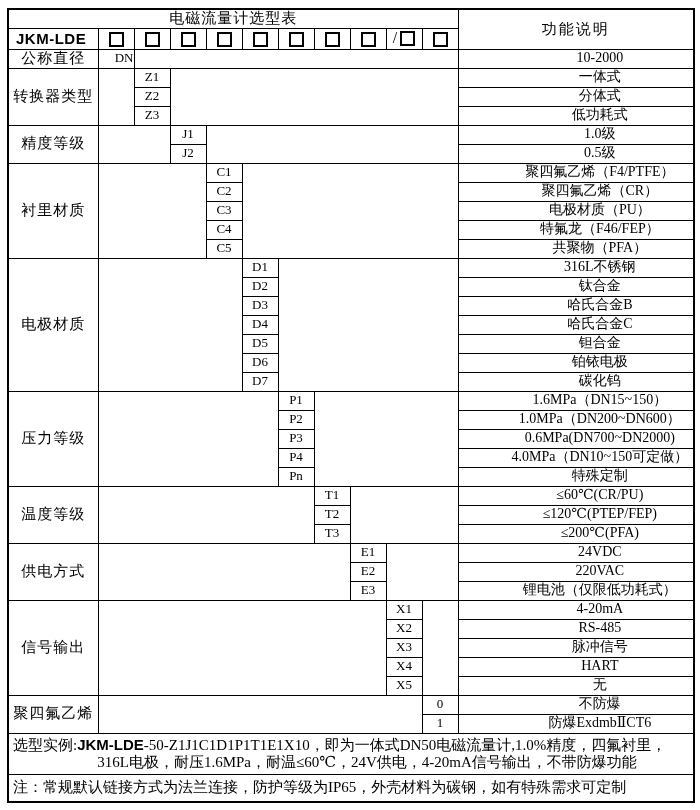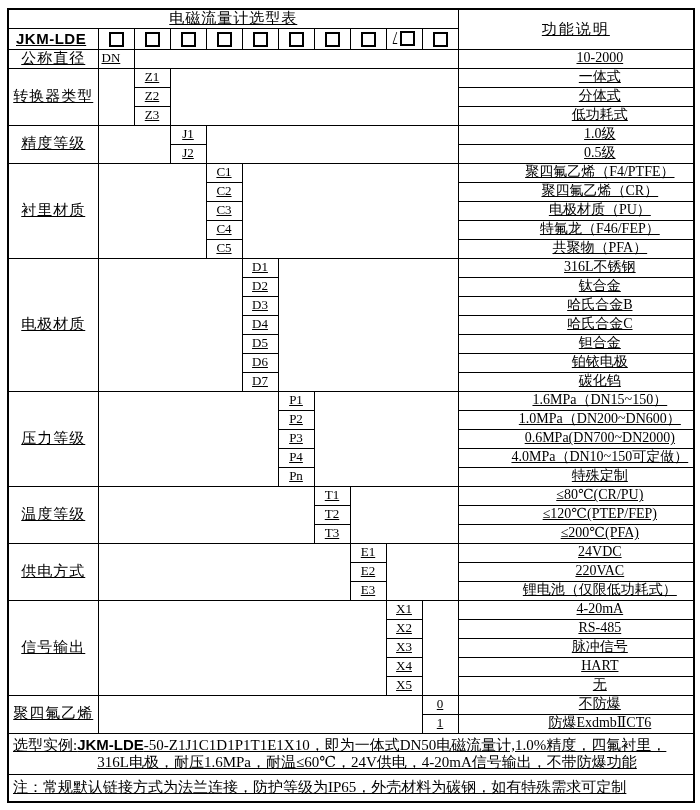--- a/index.html
+++ b/index.html
@@ -1,27 +1,27 @@
 <!DOCTYPE html>
 <html><head>
 <meta charset="utf-8">
 <style>
   html,body{margin:0;padding:0;background:#fff;}
   body{width:700px;height:810px;position:relative;font-family:"Liberation Serif","DejaVu Serif",serif;color:#000;}
   .wrap{position:absolute;top:8px;left:7px;}
-  table{border-collapse:collapse;table-layout:fixed;width:686px;border:2px solid #000;text-decoration:underline;}
+  table{border-collapse:collapse;table-layout:fixed;width:686px;border:2px solid #000;}
   td{border:1px solid #000;padding:0;text-align:center;vertical-align:middle;font-size:14px;line-height:1.15;overflow:hidden;white-space:nowrap;}
   tr{height:19px;}
   tr.r-model{height:21px;}
   .title{font-size:15px;letter-spacing:1px;}
   .rhead{font-size:15px;letter-spacing:2px;}
   .lbl{font-size:15px;letter-spacing:1px;}
   .model{font-family:"Liberation Sans","DejaVu Sans",sans-serif;font-weight:bold;font-size:15px;text-align:left;padding-left:7px;letter-spacing:0.5px;}
   .code{font-size:13px;font-family:"Liberation Serif","DejaVu Serif",serif;}
-  .code-left{text-align:left;padding-left:3px;}
+  .code-left{text-align:right;padding-left:3px;}
   .desc{font-size:14px;padding-left:48px;}
   .cb{display:inline-block;width:11px;height:11px;border:2px solid #000;vertical-align:middle;}
   .slash{font-size:16px;margin-right:3px;vertical-align:middle;}
   .note-example{text-align:left;font-size:15px;height:40px;}
   .note-example .l1{text-align:left;padding-left:4px;}
   .note-example .l2{text-align:center;margin-left:32px;}
   .note-last{text-align:left;font-size:15px;height:26px;padding-left:4px;}
   .bold-model{font-family:"Liberation Sans","DejaVu Sans",sans-serif;font-weight:bold;}
 </style>
 </head>
@@ -177,21 +177,21 @@
   <tr>
           <td class="code">Pn</td>
           <td class="desc">特殊定制</td>
         </tr>
 
   <tr>
     <td rowspan="3" class="lbl">温度等级</td>
     <td colspan="6" rowspan="3"></td>
     <td class="code">T1</td>
     <td colspan="3" rowspan="3"></td>
-    <td class="desc">≤80℃(CR/PU)</td>
+    <td class="desc">≤60℃(CR/PU)</td>
   </tr>
   <tr>
           <td class="code">T2</td>
           <td class="desc">≤120℃(PTEP/FEP)</td>
         </tr>
   <tr>
           <td class="code">T3</td>
           <td class="desc">≤200℃(PFA)</td>
         </tr>
 

